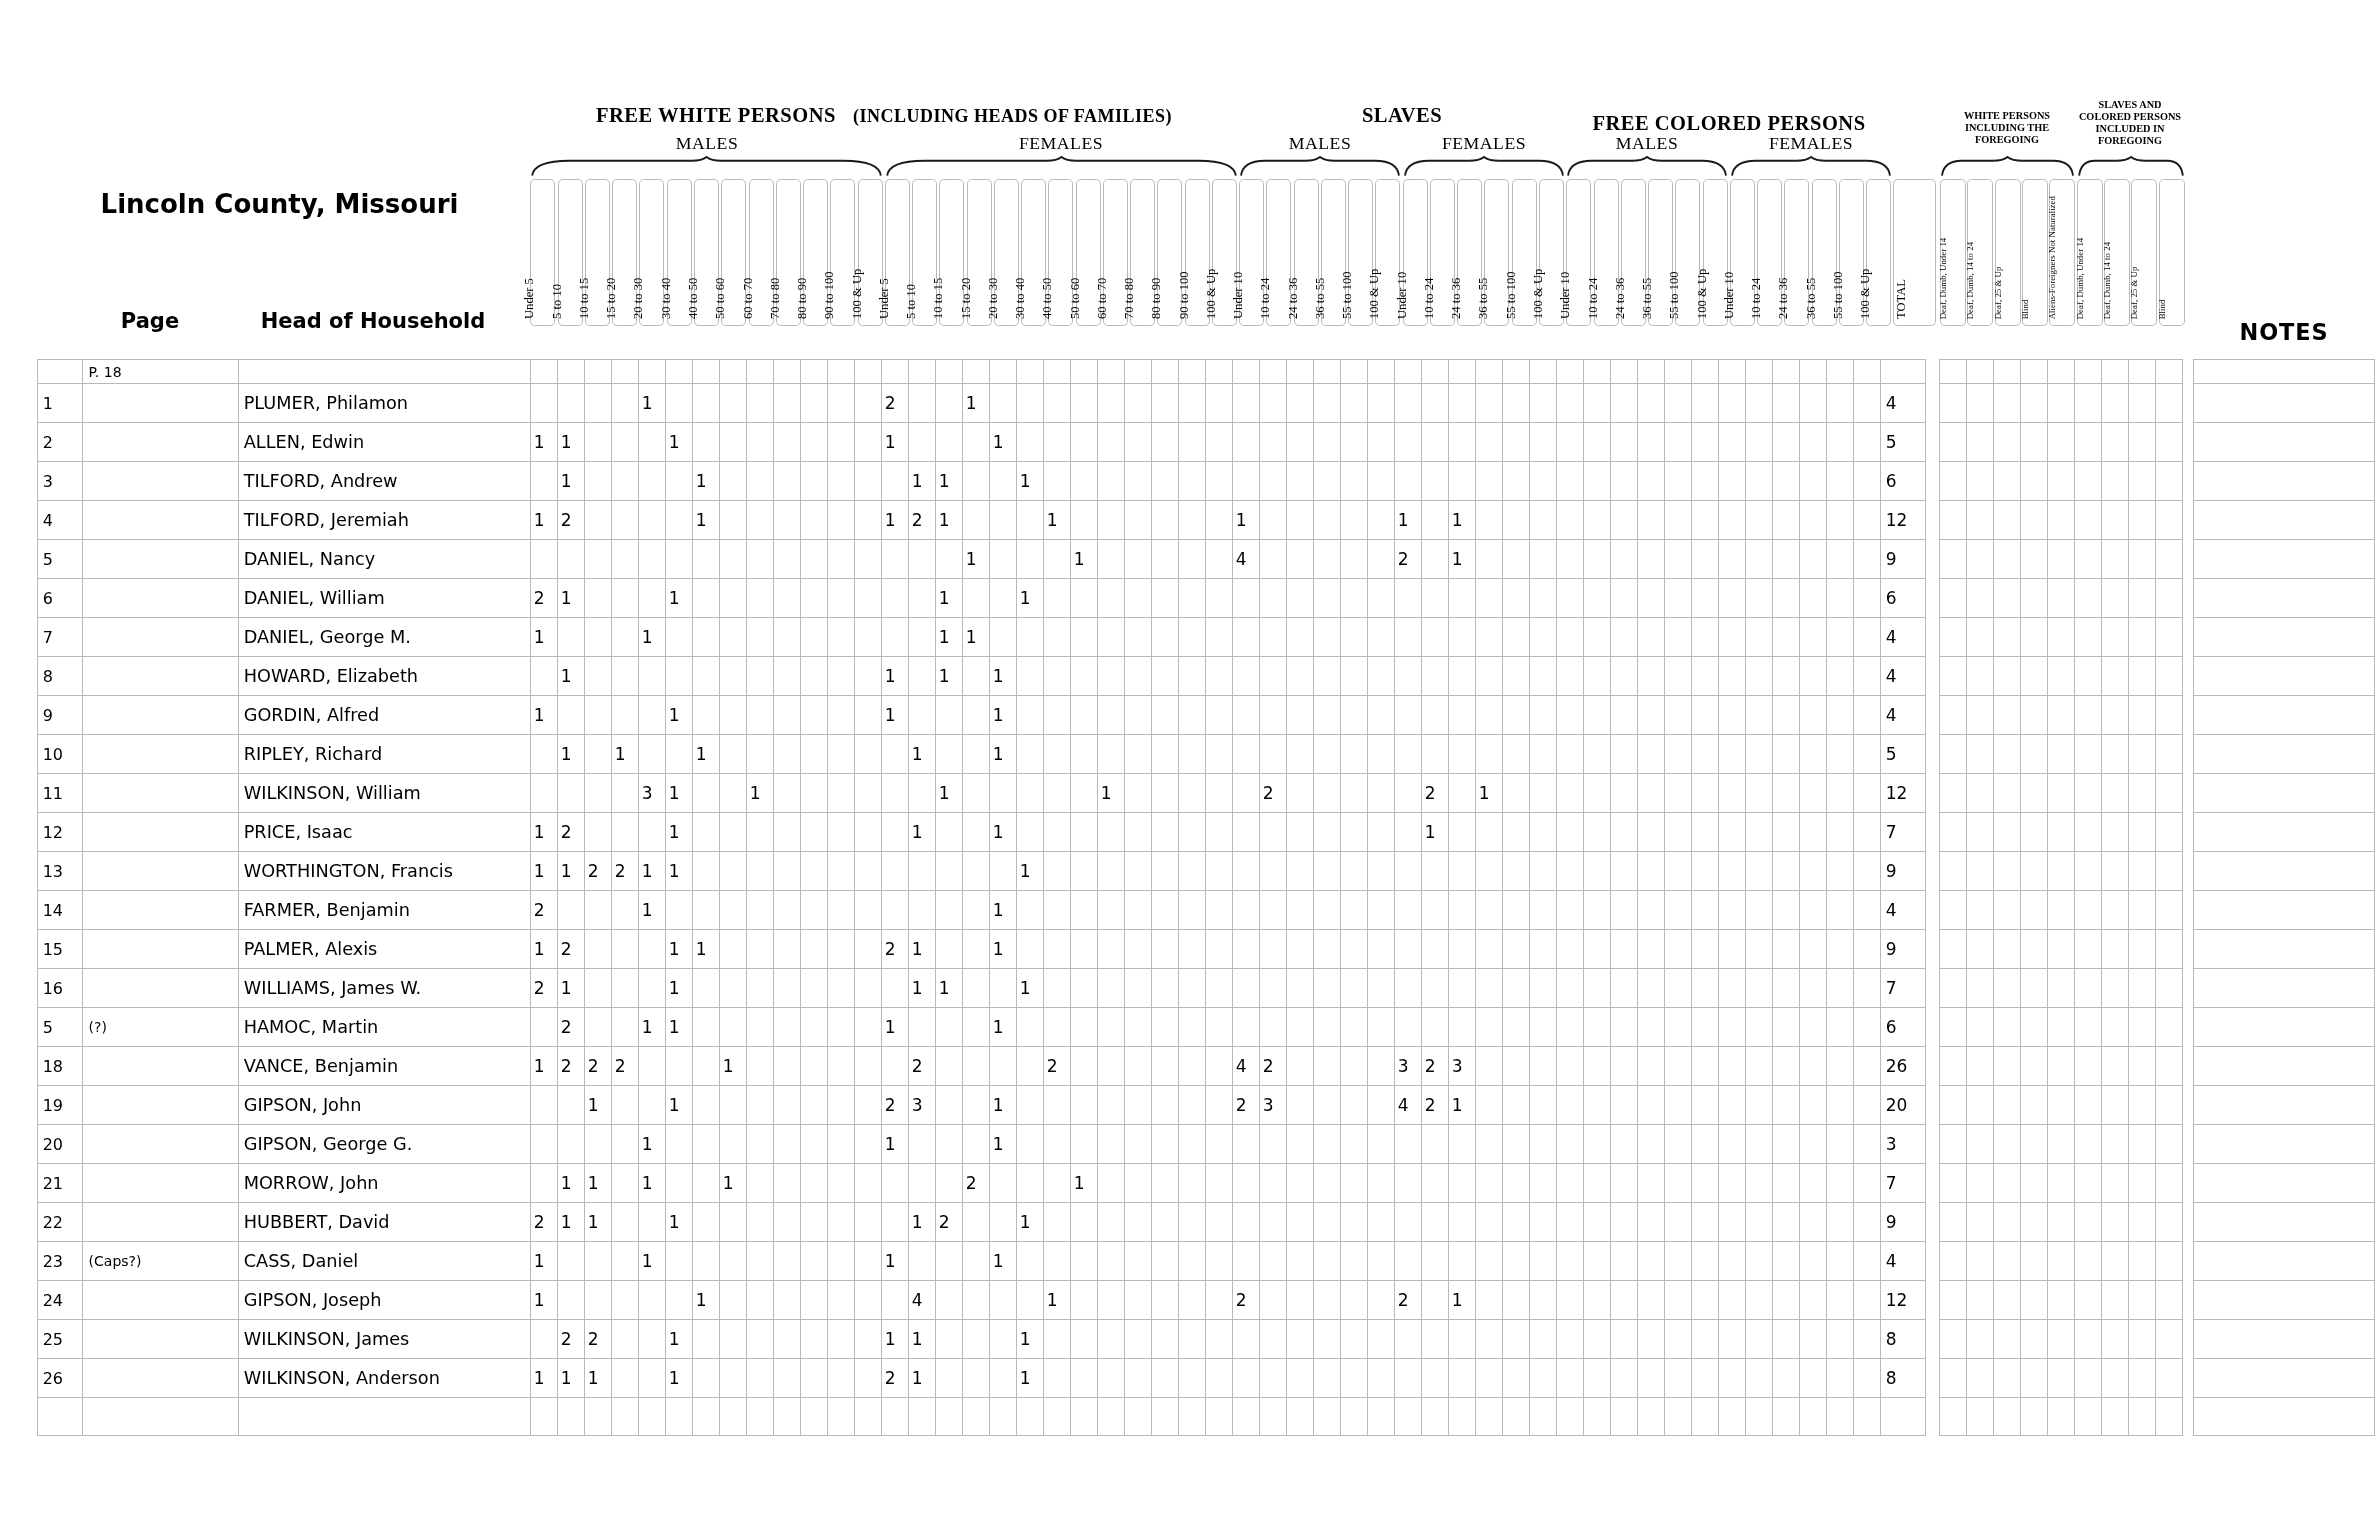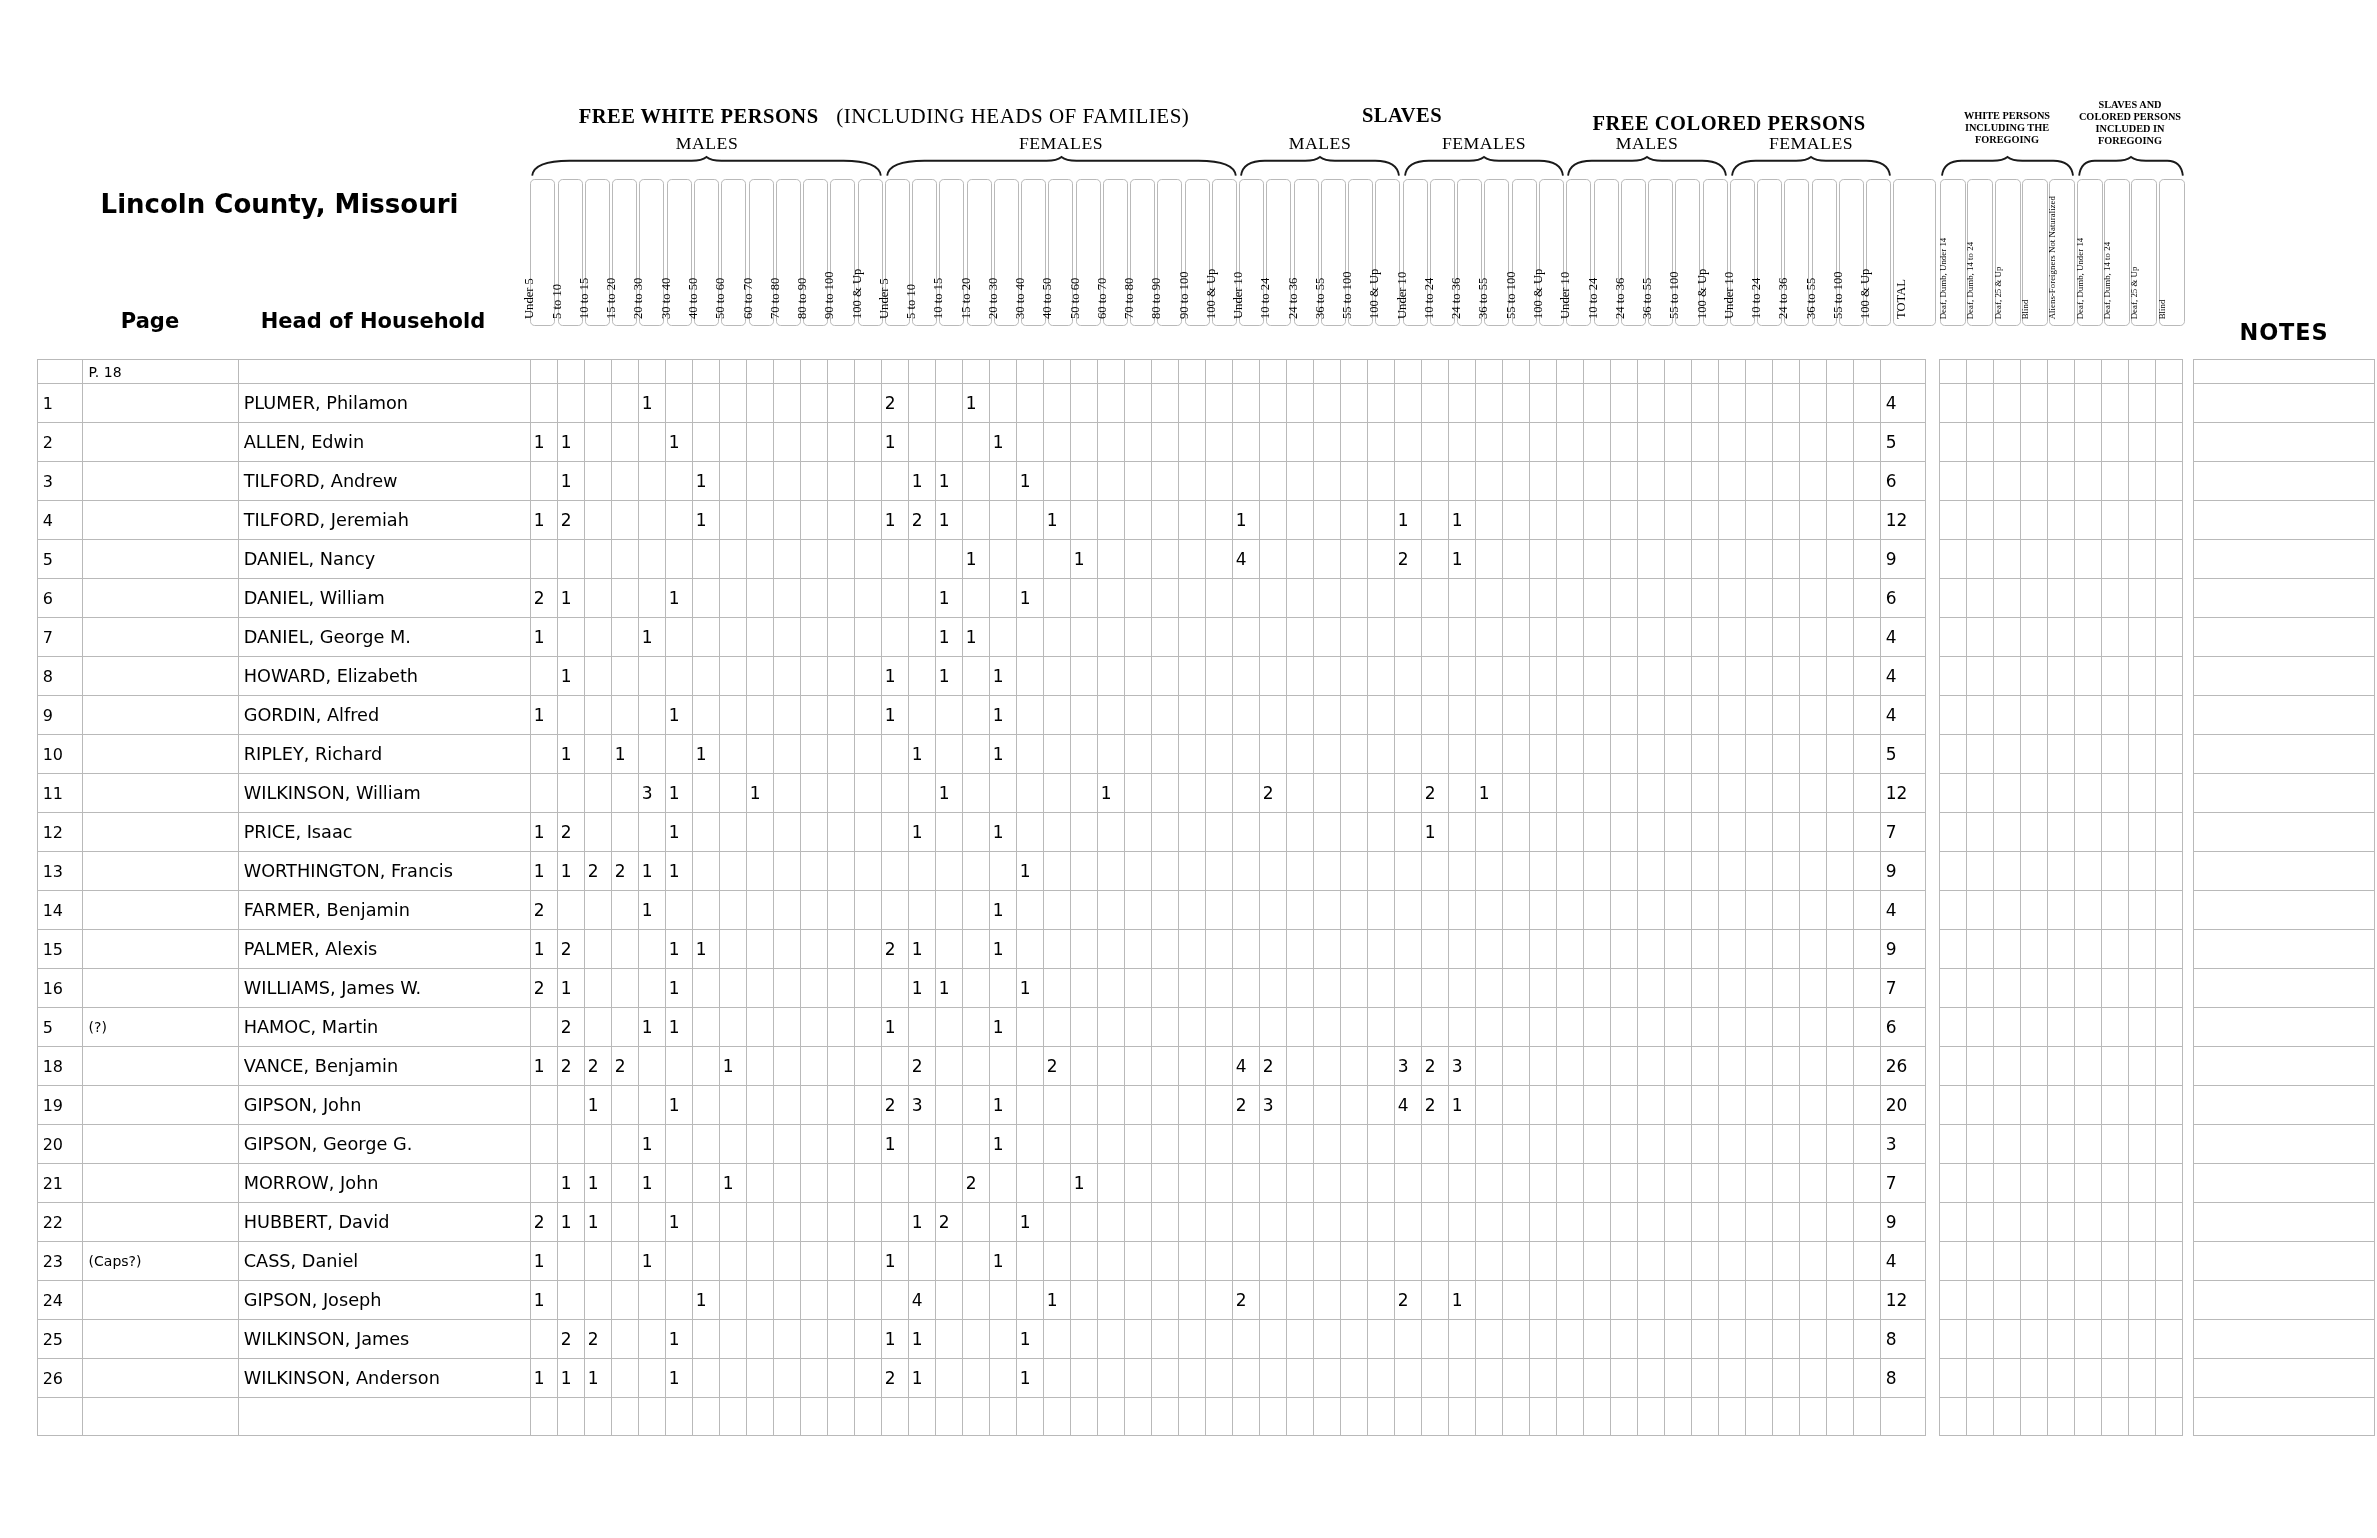--- a/index.html
+++ b/index.html
@@ -13,21 +13,21 @@
     font-family:"DejaVu Sans", sans-serif;
   }
   .collabel-head{
     font-weight:bold;font-size:21px;font-family:"DejaVu Sans", sans-serif;
     transform:translateX(-50%);white-space:nowrap;
   }
   .group-label{
     font-family:"Liberation Serif", serif;font-size:20.5px;font-weight:bold;
     transform:translateX(-50%);white-space:nowrap;letter-spacing:0.5px;
   }
-  .group-label .paren{font-weight:normal;font-size:21px;margin-left:12px;}
+  .group-label .paren{font-weight:bold;font-size:18px;margin-left:12px;}
   .section-label{
     font-family:"Liberation Serif", serif;font-size:17.7px;
     transform:translateX(-50%);white-space:nowrap;letter-spacing:0.5px;
   }
   .special-group-label{
     font-family:"Liberation Serif", serif;font-size:10.3px;font-weight:bold;line-height:12px;
     transform:translateX(-50%);text-align:center;white-space:nowrap;
   }
   .notes-label{
     font-weight:bold;font-size:22.4px;transform:translateX(-50%);

